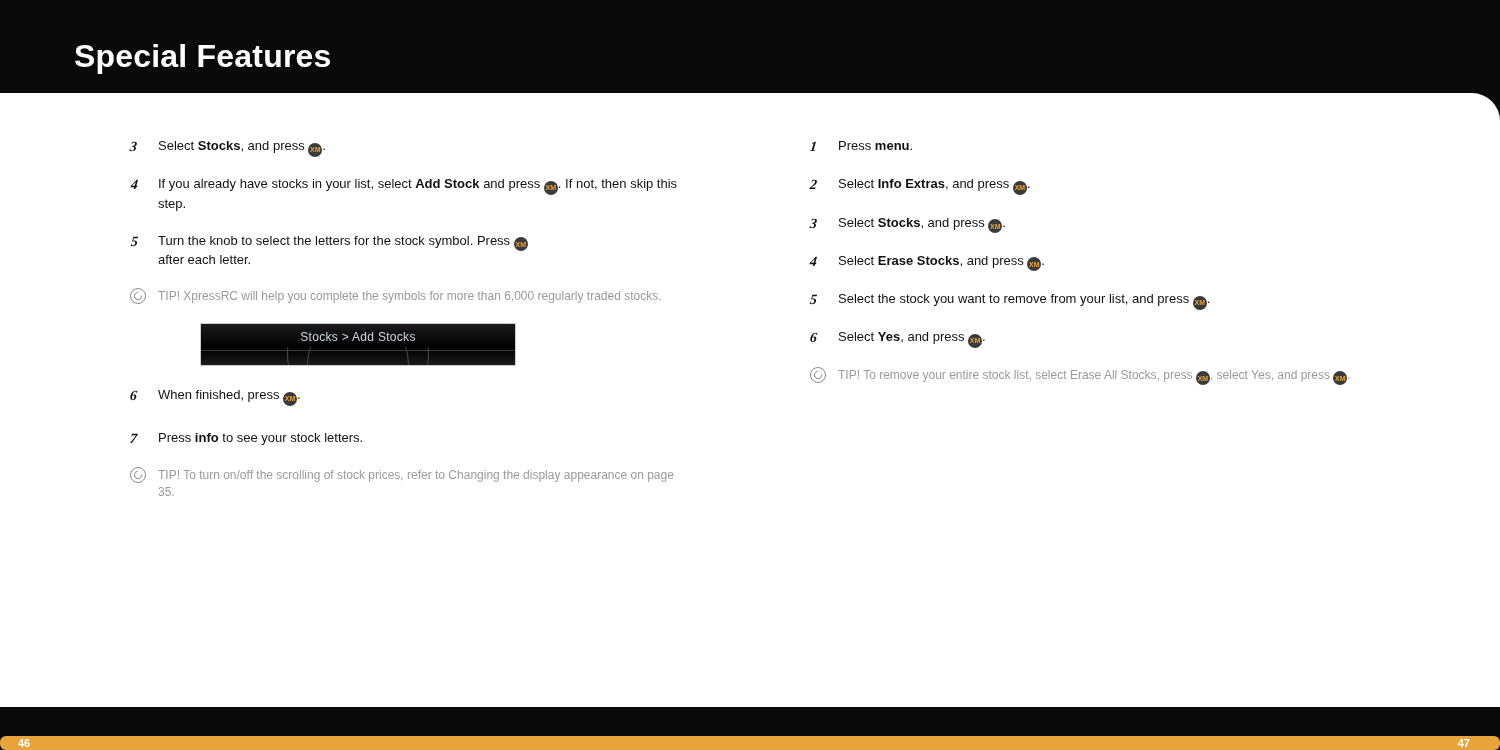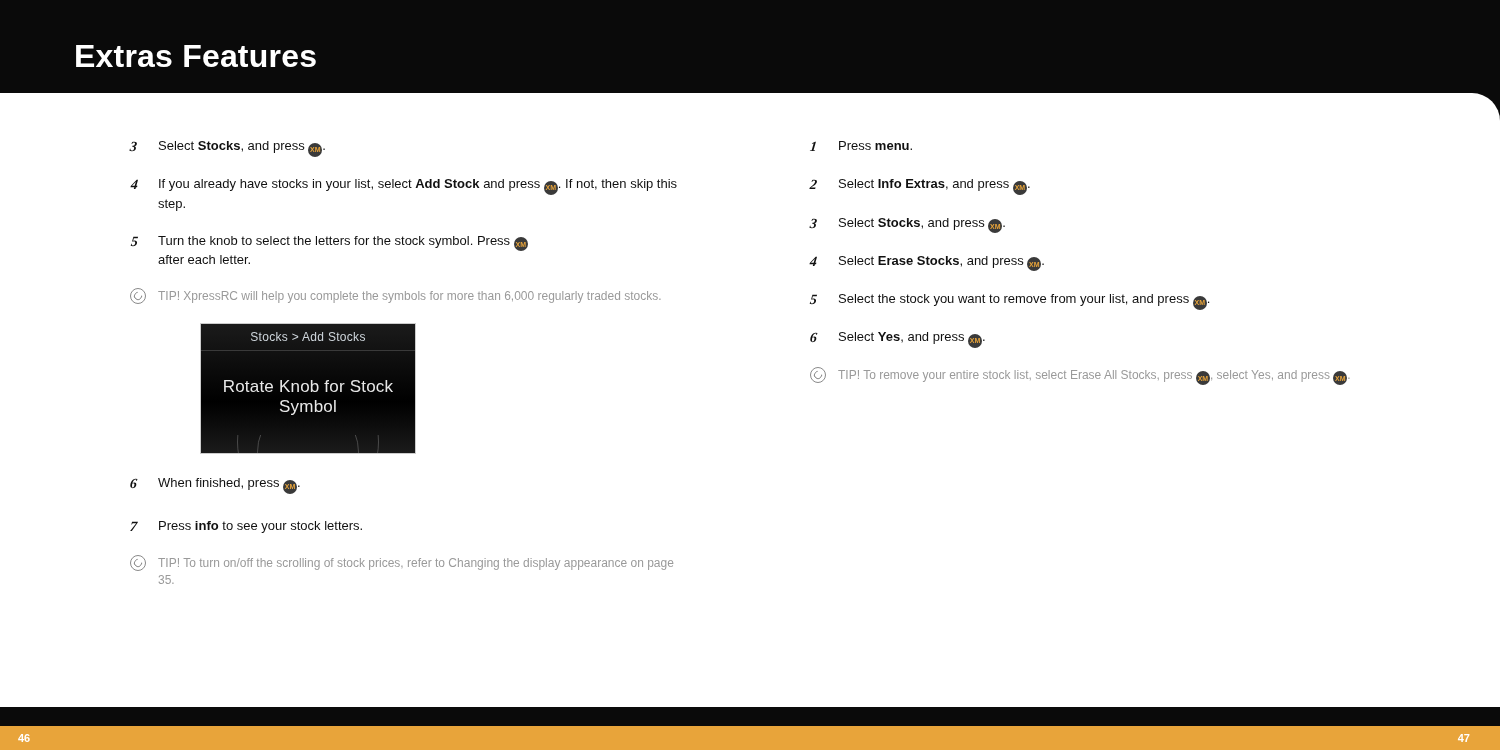--- a/index.html
+++ b/index.html
@@ -87,21 +87,21 @@
     position: absolute;
     top: 3px; left: 3px;
     width: 6px; height: 6px;
     border-radius: 50%;
     border: 1px solid #8a8a8a;
     border-top-color: transparent;
     transform: rotate(40deg);
   }
   .tip-text b { font-weight: 400; color: #9a9a9a; }
   .screenshot {
-    width: 216px;
+    width: 316px;
     margin: 8px 0 20px 70px;
     border: 1px solid #ccc;
     background: linear-gradient(#1b1b1b, #000 60%, #1b1b1b);
     position: relative;
     padding-bottom: 14px;
   }
   .ss-title {
     color: #cfd6dc;
     font-size: 12px;
     text-align: center;
@@ -149,38 +149,39 @@
   .subhead {
     font-style: italic;
     font-weight: 700;
     font-size: 14px;
     margin-bottom: 20px;
     color: #111;
   }
   .footer {
     position: absolute;
     bottom: 0; left: 0; right: 0;
-    height: 24px;
+    height: 14px;
     background: #e8a43a;
     display: flex;
     justify-content: space-between;
     align-items: center;
     padding: 0 30px 0 18px;
     font-size: 11px;
     font-weight: 700;
     color: #fff;
+    border-radius: 6px;
   }
   .footer-left { color: #fff; }
   .footer-right { color: #fff; }
 </style>
 </head>
 <body>
 
 <div class="header">
-  <h1>Extras Features</h1>
+  <h1>Special Features</h1>
 </div>
 
 <div class="content-wrap">
 
   <div class="col col-left">
 
     <div class="step">
       <div class="step-num">3</div>
       <div class="step-text">
         <span>Select </span><b>Stocks</b><span>, and press </span><span class="xm-btn">XM</span>.
@@ -204,21 +205,20 @@
 
     <div class="tip-row">
       <div class="tip-icon"></div>
       <div class="tip-text">
         <b>TIP!</b><span> XpressRC will help you complete the symbols for more than 6,000 regularly traded stocks.</span>
       </div>
     </div>
 
     <div class="screenshot">
       <div class="ss-title">Stocks &gt; Add Stocks</div>
-      <div class="ss-main">Rotate Knob for Stock Symbol</div>
       <div class="ss-arcs"></div>
     </div>
 
     <div class="step">
       <div class="step-num">6</div>
       <div class="step-text">
         <span>When finished, press </span><span class="xm-btn">XM</span>.
       </div>
     </div>
 

